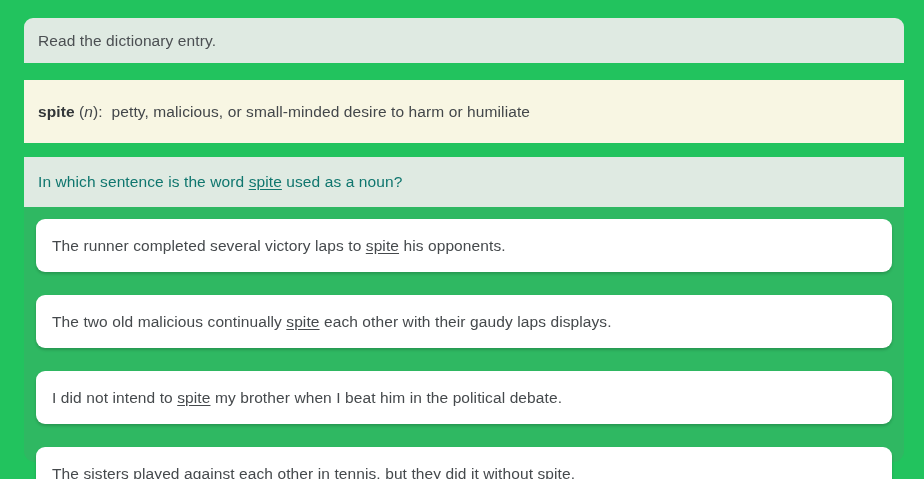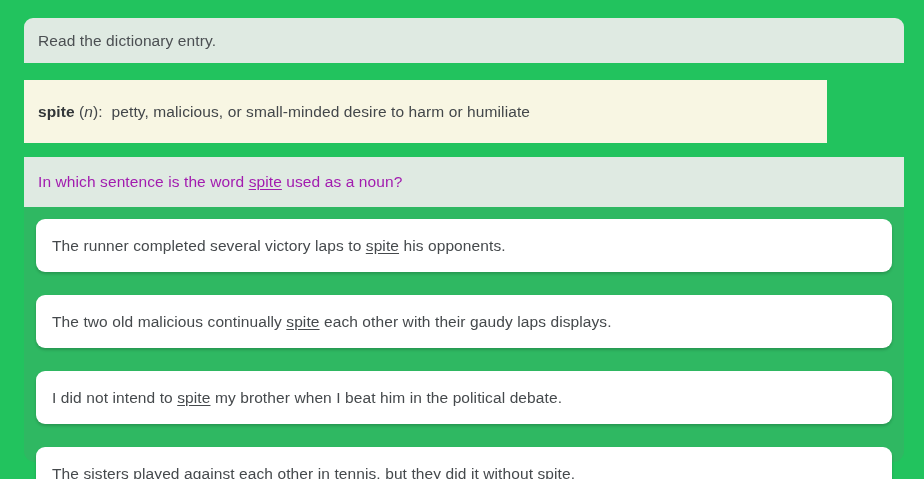--- a/index.html
+++ b/index.html
@@ -41,21 +41,21 @@
     font-size: 15.5px;
     color: #4b4f52;
     letter-spacing: 0.1px;
   }
 
   
   .entry-panel {
     position: absolute;
     left: 24px;
     top: 80px;
-    width: 803px;
+    width: 880px;
     height: 63px;
     background: #f8f6e3;
     display: flex;
     align-items: center;
     padding: 0 14px;
   }
 
   .entry-text {
     font-size: 15.5px;
     color: #43474a;
@@ -80,21 +80,21 @@
     width: 880px;
     height: 50px;
     background: #dfeae2;
     display: flex;
     align-items: center;
     padding: 0 14px;
   }
 
   .question-text {
     font-size: 15.5px;
-    color: #a21caf;
+    color: #0f766e;
     letter-spacing: 0.1px;
     white-space: pre;
   }
 
   .u { text-decoration: underline; text-underline-offset: 2px; }
 
   
   .answers-panel {
     position: absolute;
     left: 24px;

